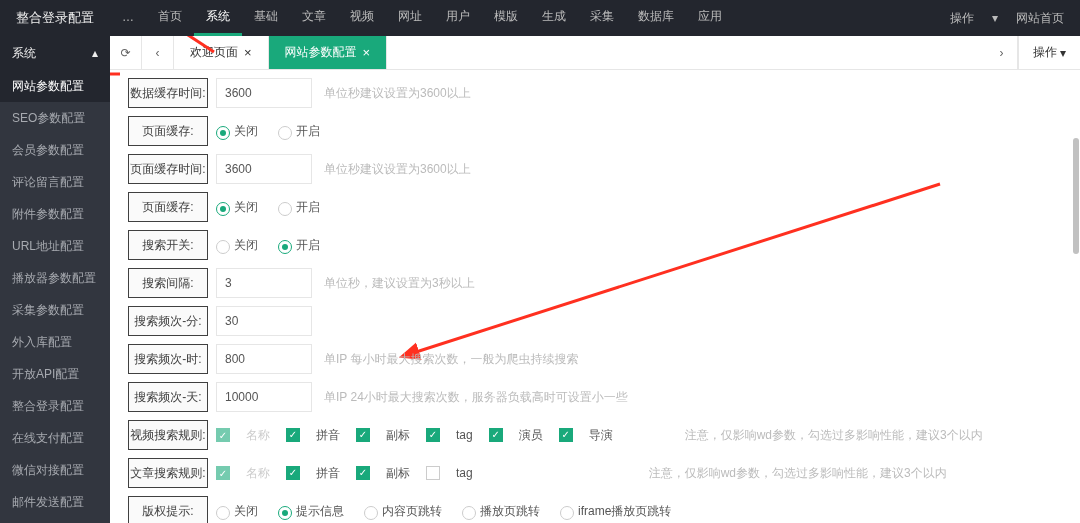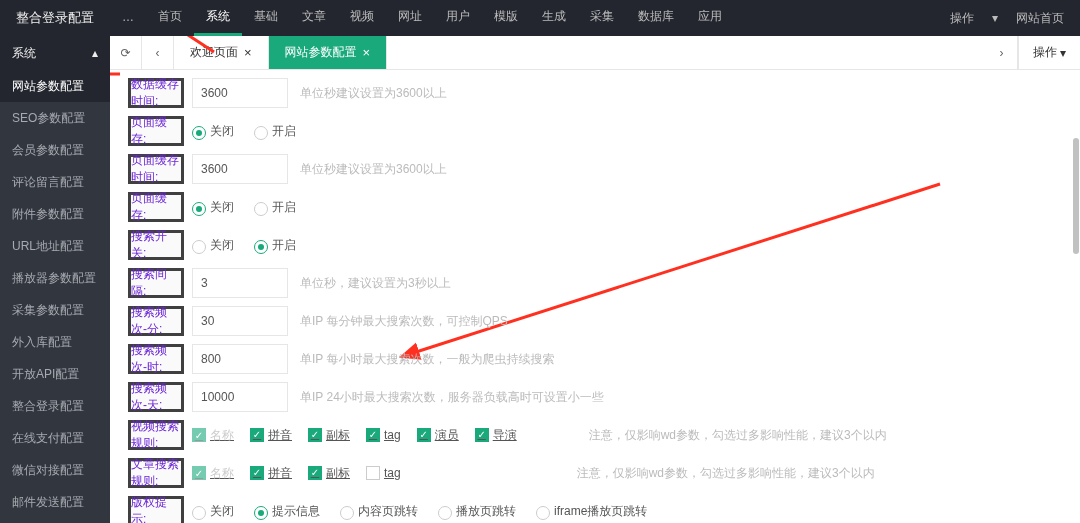--- a/index.html
+++ b/index.html
@@ -29,33 +29,33 @@
     .tab { padding:0 16px; display:flex; align-items:center; gap:6px; border-right:1px solid #e6e6e6; cursor:pointer; }
     .tab.active { background:#19a97b; color:#fff; }
     .tab .x { font-size:13px; }
     .tab-end { margin-left:auto; display:flex; }
     .ops { padding:0 14px; display:flex; align-items:center; gap:3px; border-left:1px solid #e6e6e6; cursor:pointer; }
 
     
     .formwrap { flex:1; overflow-y:auto; position:relative; }
     .form-inner { padding:8px 0 0 18px; width:1020px; position:relative; }
     .row { display:flex; align-items:center; margin-bottom:8px; }
-    .lbl { width:56px; height:30px; border:3px solid #404040; background:#fafafa; display:flex; align-items:center; justify-content:center; font-size:12px; color:#6d28d9; margin-right:8px; }
+    .lbl { width:80px; height:30px; border:1px solid #404040; background:#fafafa; display:flex; align-items:center; justify-content:center; font-size:12px; color:#404040; margin-right:8px; }
     .input { height:30px; border:1px solid #e6e6e6; padding:0 8px; font-size:12px; width:96px; color:#555; }
     .input.md { width:96px; }
     .hint { margin-left:12px; color:#bbb; font-size:12px; }
 
     .radiogrp { display:flex; align-items:center; gap:20px; }
     .radio { display:flex; align-items:flex-end; gap:4px; cursor:pointer; font-size:12px; color:#555; }
     .r { width:14px; height:14px; border-radius:50%; border:1px solid #ccc; display:flex; align-items:center; justify-content:center; }
     .r.on { border-color:#19a97b; }
     .r.on::after { content:""; width:6px; height:6px; border-radius:50%; background:#19a97b; }
 
     .chkgrp { display:flex; align-items:center; gap:16px; }
-    .chk { display:flex; align-items:center; gap:4px; cursor:pointer; font-size:12px; color:#555;text-decoration:underline; }
+    .chk { display:flex; align-items:center; gap:16px; cursor:pointer; font-size:12px; color:#555; }
     .c { width:14px; height:14px; border:1px solid #ccc; background:#fff; display:flex; align-items:center; justify-content:center; }
     .c.on { background:#19a97b; border-color:#19a97b; color:#fff; }
     .c.on::after { content:"✓"; font-size:10px; line-height:1; }
     .c.dis { background:#19a97b; border-color:#19a97b; opacity:.6; }
     .c.dis::after { content:"✓"; font-size:10px; color:#fff; }
     .chk.dis span { color:#ccc; }
 
     
     .arrow { position:absolute; pointer-events:none; }
     .arrow svg { overflow:visible; }
@@ -224,21 +224,20 @@
             </div>
           </div>
           <div class="row">
             <div class="lbl">搜索间隔:</div>
             <input class="input md" value="3" style="">
             <span class="hint">单位秒，建议设置为3秒以上</span>
           </div>
           <div class="row">
             <div class="lbl">搜索频次-分:</div>
             <input class="input md" value="30" style="">
-            <span class="hint">单IP 每分钟最大搜索次数，可控制QPS</span>
           </div>
           <div class="row">
             <div class="lbl">搜索频次-时:</div>
             <input class="input md" value="800" style="">
             <span class="hint">单IP 每小时最大搜索次数，一般为爬虫持续搜索</span>
           </div>
           <div class="row">
             <div class="lbl">搜索频次-天:</div>
             <input class="input md" value="10000" style="">
             <span class="hint">单IP 24小时最大搜索次数，服务器负载高时可设置小一些</span>

